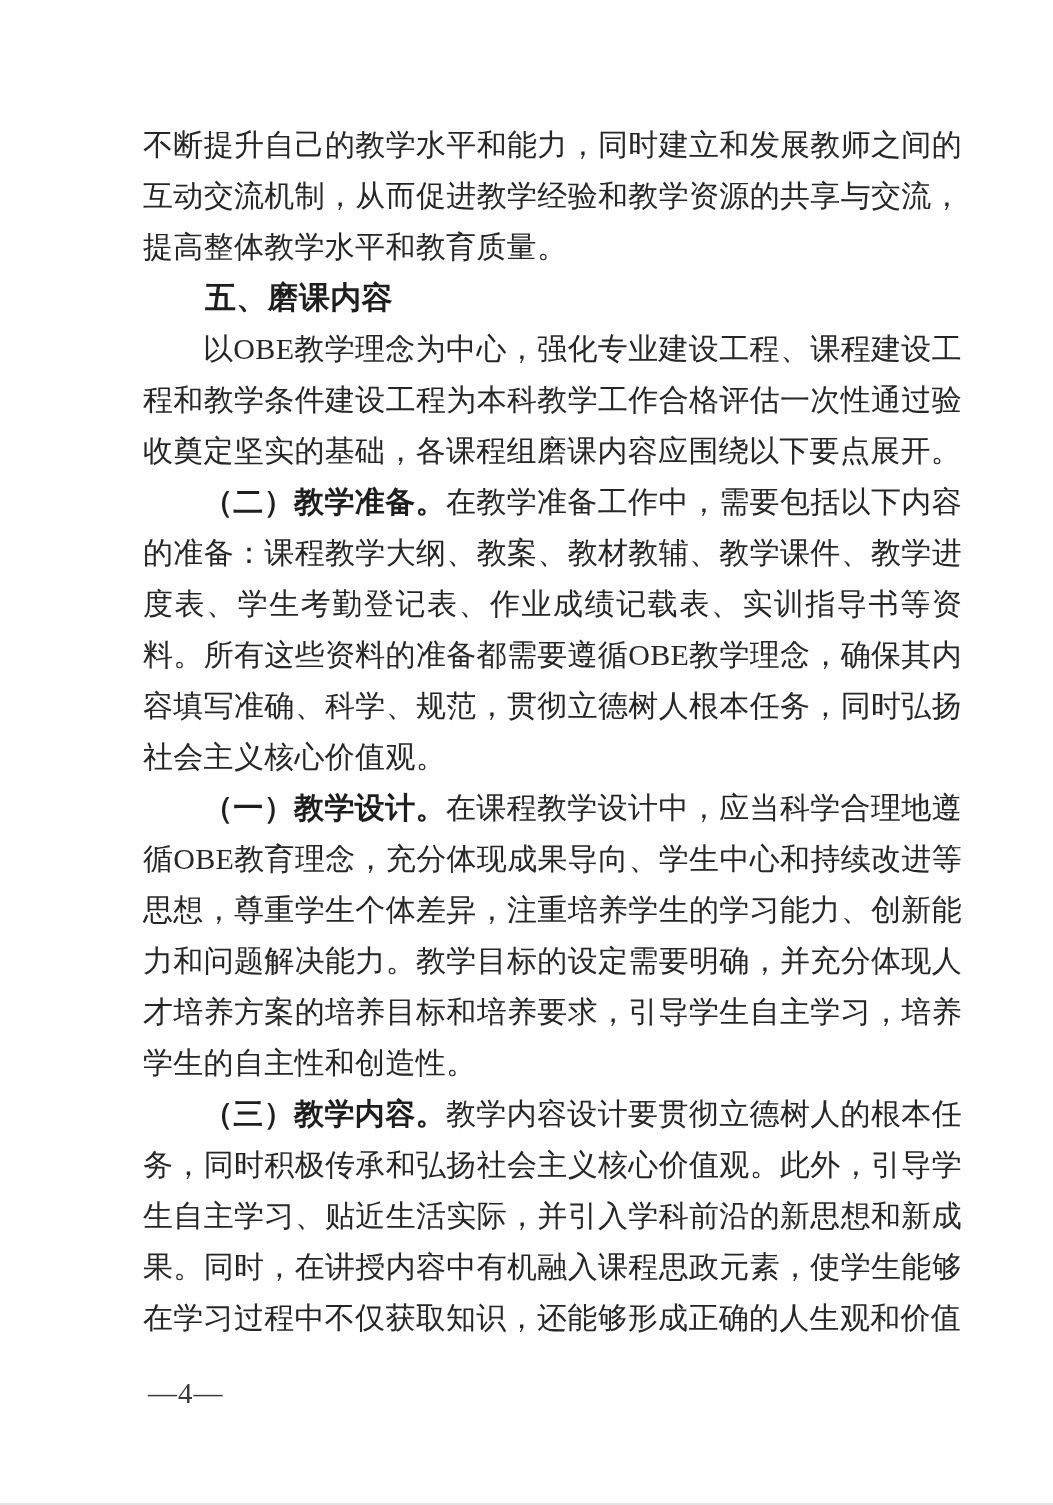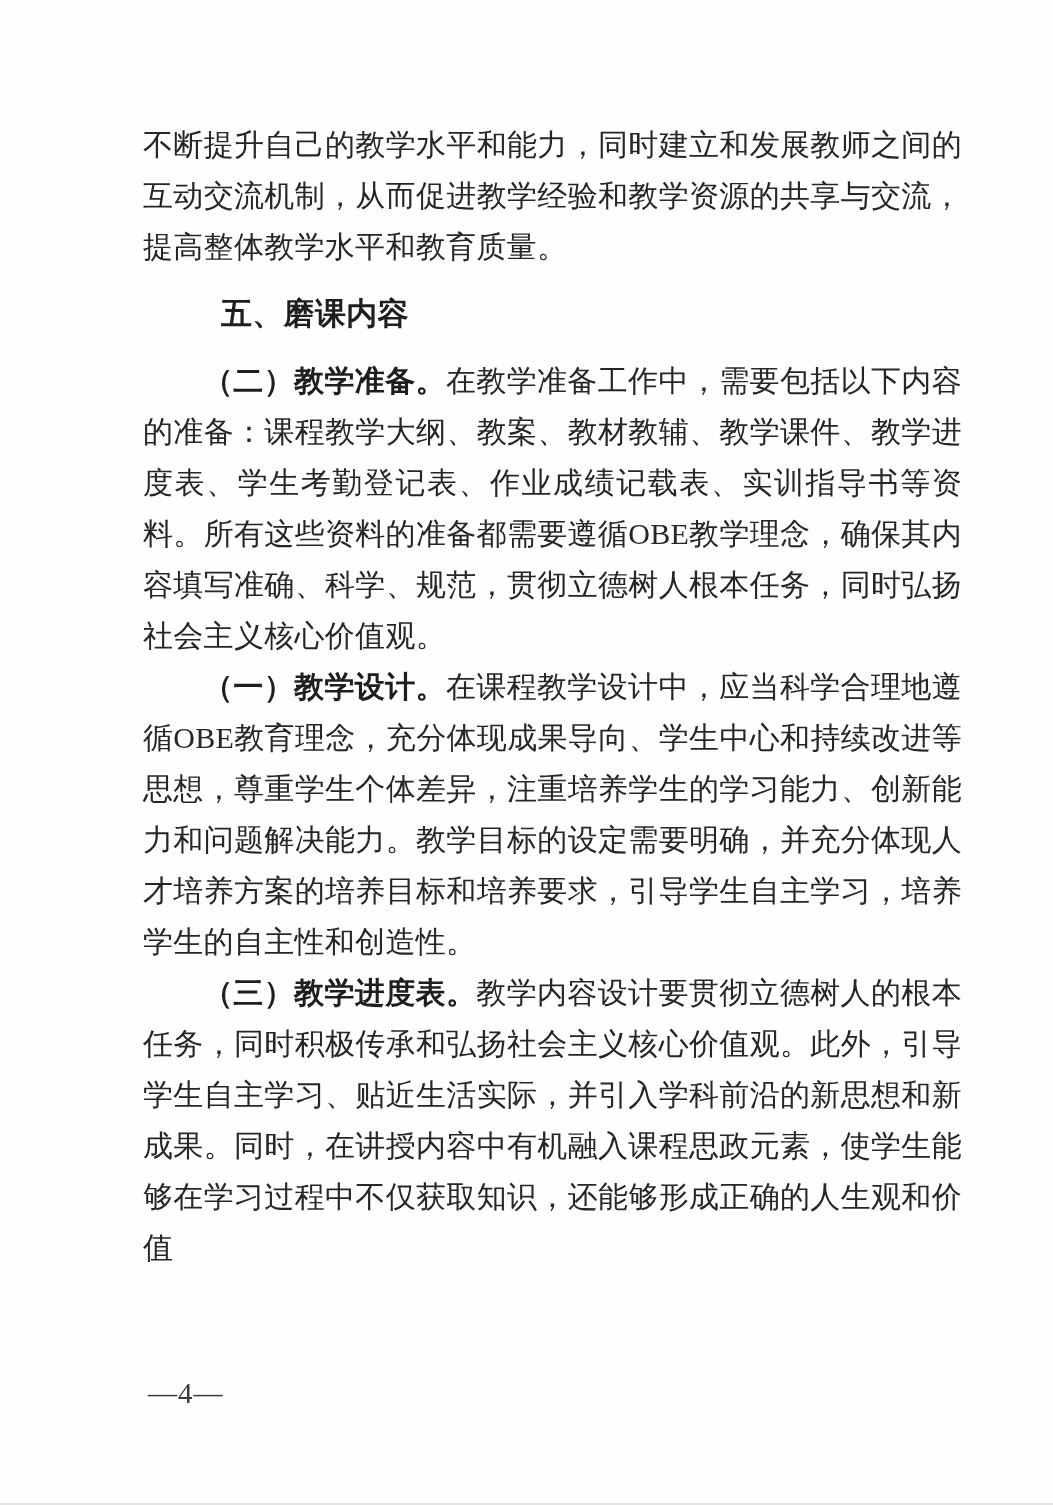--- a/index.html
+++ b/index.html
@@ -34,21 +34,21 @@
     text-justify: inter-character;
   }
   .content p {
     margin: 0;
     padding: 0;
   }
   .indent {
     text-indent: 2em;
   }
   .section-heading {
-    margin: 16px;
+    margin: 0;
     padding: 0;
     text-indent: 2em;
     font-family: "Liberation Sans", "DejaVu Sans", sans-serif;
     font-weight: bold;
     font-size: 31px;
     line-height: 51px;
     color: #1e1e1e;
     text-align: left;
   }
   .lead {
@@ -77,26 +77,27 @@
 <body>
 
 <div class="page">
 
   <div class="content">
 
     <p>不断提升自己的教学水平和能力，同时建立和发展教师之间的互动交流机制，从而促进教学经验和教学资源的共享与交流，提高整体教学水平和教育质量。</p>
 
     <h2 class="section-heading">五、磨课内容</h2>
 
+    <p class="indent">以OBE教学理念为中心，强化专业建设工程、课程建设工程和教学条件建设工程为本科教学工作合格评估一次性通过验收奠定坚实的基础，各课程组磨课内容应围绕以下要点展开。</p>
 
     <p class="indent"><span class="lead">（二）教学准备。</span><span>在教学准备工作中，需要包括以下内容的准备：课程教学大纲、教案、教材教辅、教学课件、教学进度表、学生考勤登记表、作业成绩记载表、实训指导书等资料。所有这些资料的准备都需要遵循OBE教学理念，确保其内容填写准确、科学、规范，贯彻立德树人根本任务，同时弘扬社会主义核心价值观。</span></p>
 
     <p class="indent"><span class="lead">（一）教学设计。</span><span>在课程教学设计中，应当科学合理地遵循OBE教育理念，充分体现成果导向、学生中心和持续改进等思想，尊重学生个体差异，注重培养学生的学习能力、创新能力和问题解决能力。教学目标的设定需要明确，并充分体现人才培养方案的培养目标和培养要求，引导学生自主学习，培养学生的自主性和创造性。</span></p>
 
-    <p class="indent"><span class="lead">（三）教学进度表。</span><span>教学内容设计要贯彻立德树人的根本任务，同时积极传承和弘扬社会主义核心价值观。此外，引导学生自主学习、贴近生活实际，并引入学科前沿的新思想和新成果。同时，在讲授内容中有机融入课程思政元素，使学生能够在学习过程中不仅获取知识，还能够形成正确的人生观和价值</span></p>
+    <p class="indent"><span class="lead">（三）教学内容。</span><span>教学内容设计要贯彻立德树人的根本任务，同时积极传承和弘扬社会主义核心价值观。此外，引导学生自主学习、贴近生活实际，并引入学科前沿的新思想和新成果。同时，在讲授内容中有机融入课程思政元素，使学生能够在学习过程中不仅获取知识，还能够形成正确的人生观和价值</span></p>
 
   </div>
 
   <div class="page-number">—4—</div>
 
   <div class="page-bottom-edge"></div>
 
 </div>
 
 </body></html>

